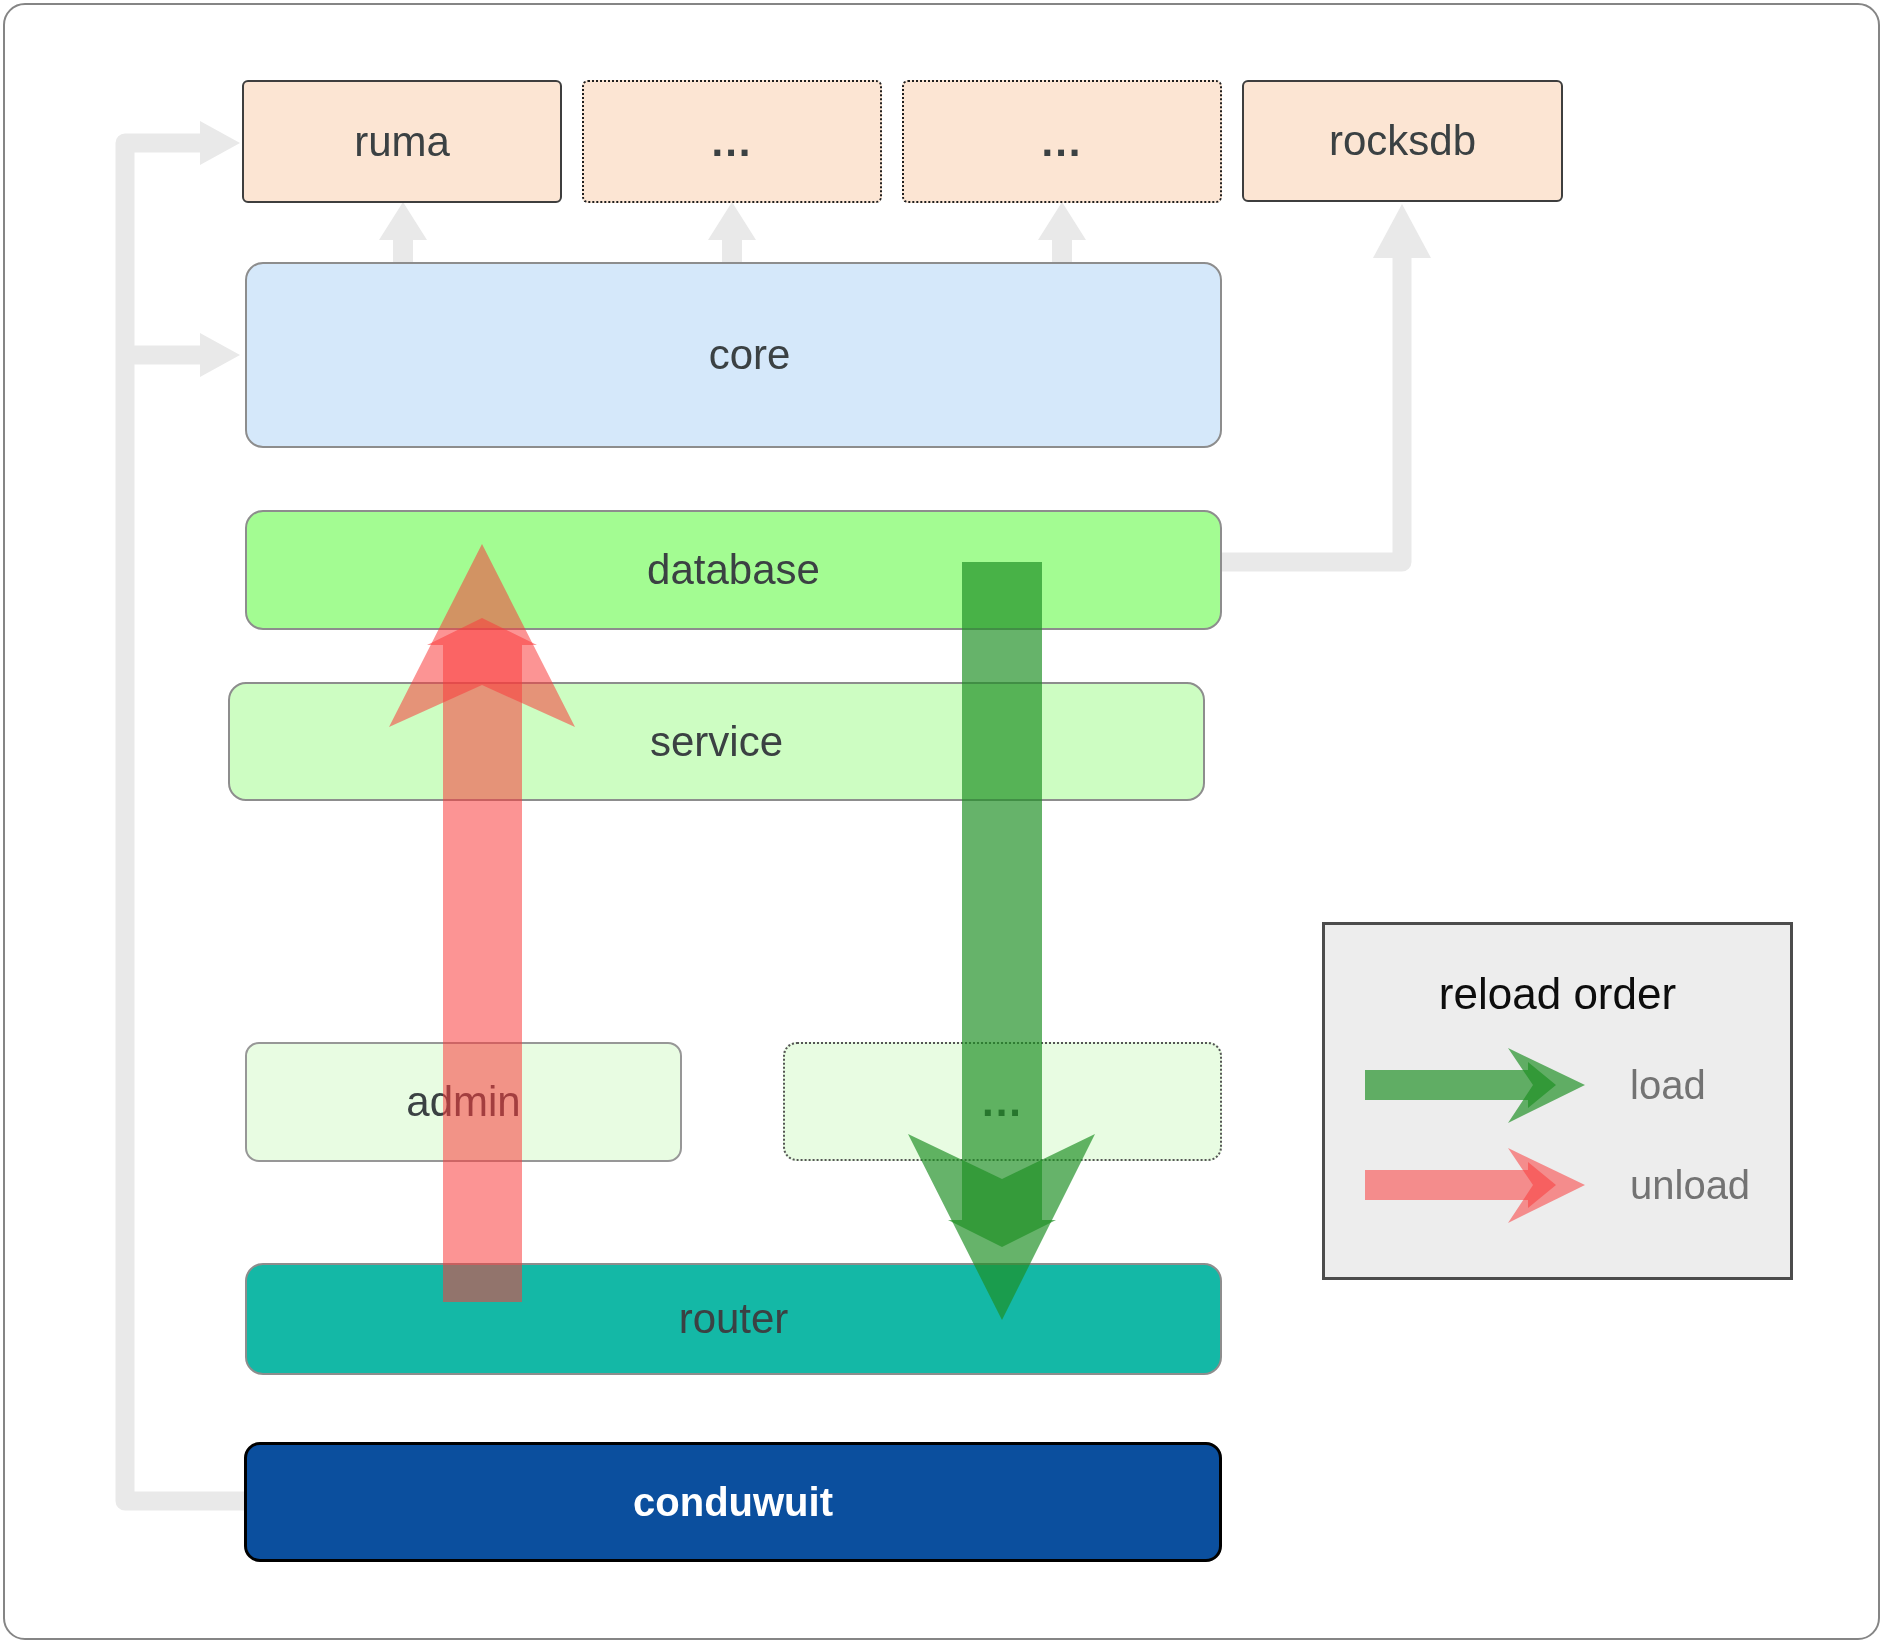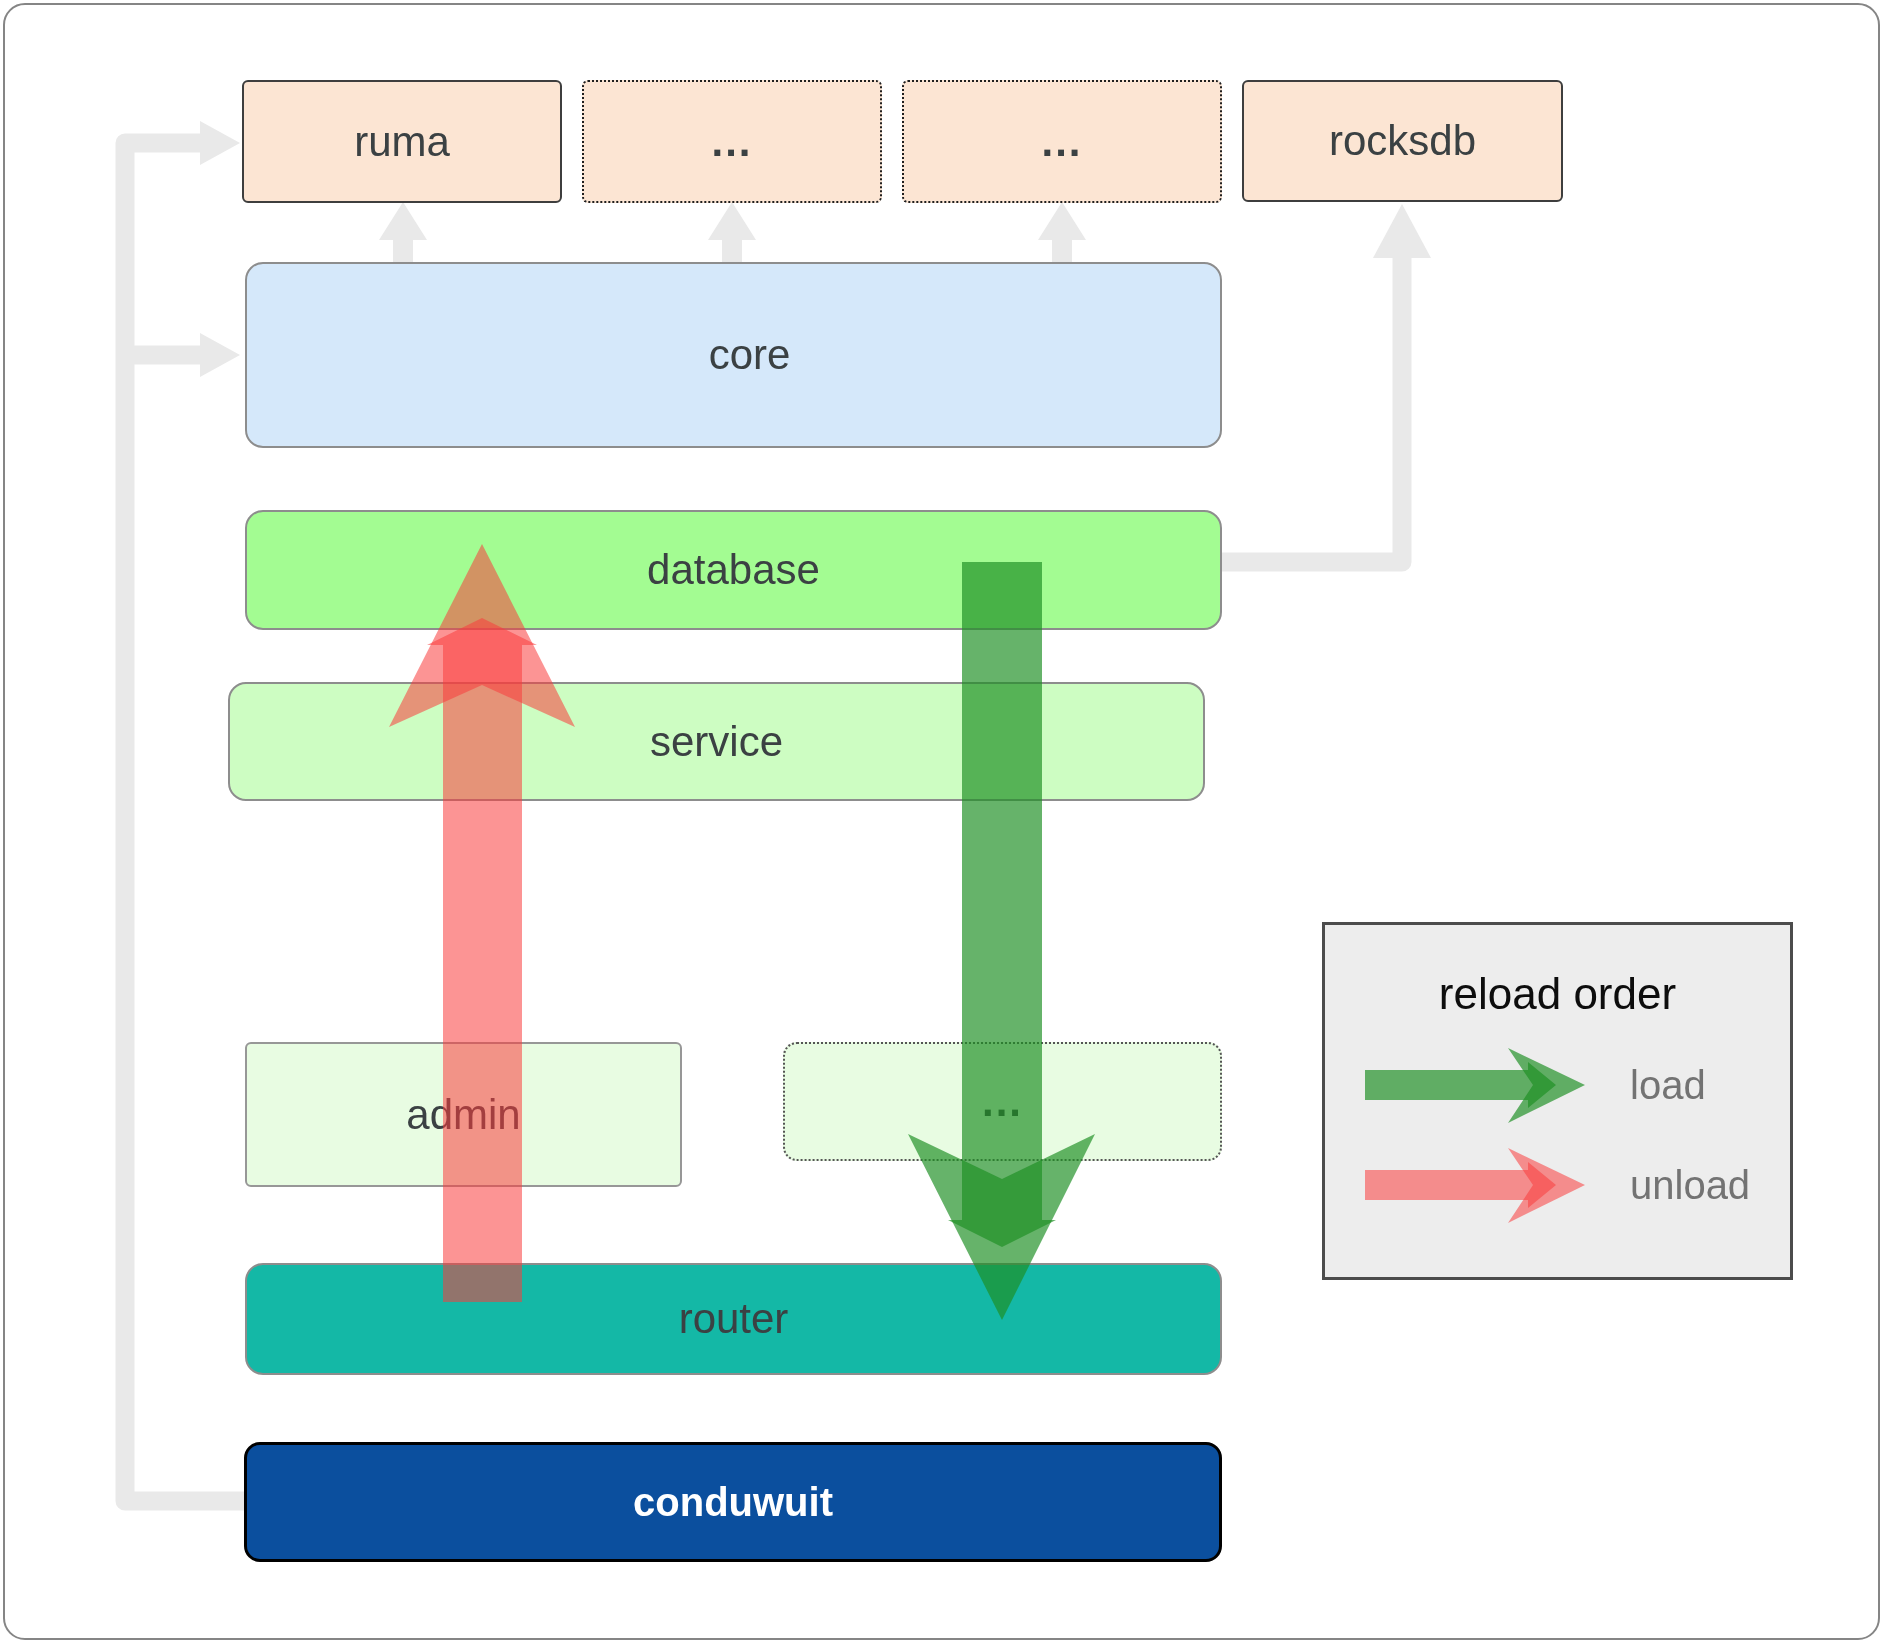--- a/index.html
+++ b/index.html
@@ -17,22 +17,22 @@
   .row{border:2px solid #8d8d8d;border-radius:18px;}
   .dots{font-weight:700;letter-spacing:2px;}
   #box-ruma{left:242px;top:80px;width:320px;height:123px;}
   #box-more1{left:582px;top:80px;width:300px;height:123px;}
   #box-more2{left:902px;top:80px;width:320px;height:123px;}
   #box-rocksdb{left:1242px;top:80px;width:321px;height:122px;}
   #box-core{left:245px;top:262px;width:977px;height:186px;background:#d5e8fa;padding-left:32px;}
   #box-database{left:245px;top:501px;width:977px;height:120px;background:#a3fc92;margin-top:9px;}
   #box-service{left:228px;top:682px;width:977px;height:119px;background:#cdfdc2;}
   #box-api{left:245px;top:862px;width:977px;height:120px;background:#ddfcd4;}
-  #box-admin{left:245px;top:1042px;width:437px;height:145px;background:#e8fce2;
-             border:2px solid #979797;border-radius:6px;}
+  #box-admin{left:245px;top:1042px;width:437px;height:120px;background:#e8fce2;
+             border:2px solid #979797;border-radius:14px;}
   #box-admin-more{left:783px;top:1042px;width:439px;height:119px;background:#e8fce2;
              border:2px dotted #555;border-radius:14px;}
   #box-router{left:245px;top:1223px;width:977px;height:112px;background:#14b8a6;margin-top:40px;}
   #box-conduwuit{left:244px;top:1442px;width:978px;height:120px;background:#0b4f9e;
              border:3px solid #000;border-radius:16px;color:#fff;font-weight:700;font-size:40px;}
   .g-stroke{stroke:#e9e9e9;stroke-width:19;fill:none;stroke-linejoin:round;stroke-linecap:butt;}
   .g-fill{fill:#e9e9e9;}
   .load-fill{fill:#1d8f23;fill-opacity:0.68;}
   .unload-fill{fill:#fa3c3c;fill-opacity:0.55;}
   #legend{position:absolute;left:1322px;top:922px;width:471px;height:358px;z-index:1;

